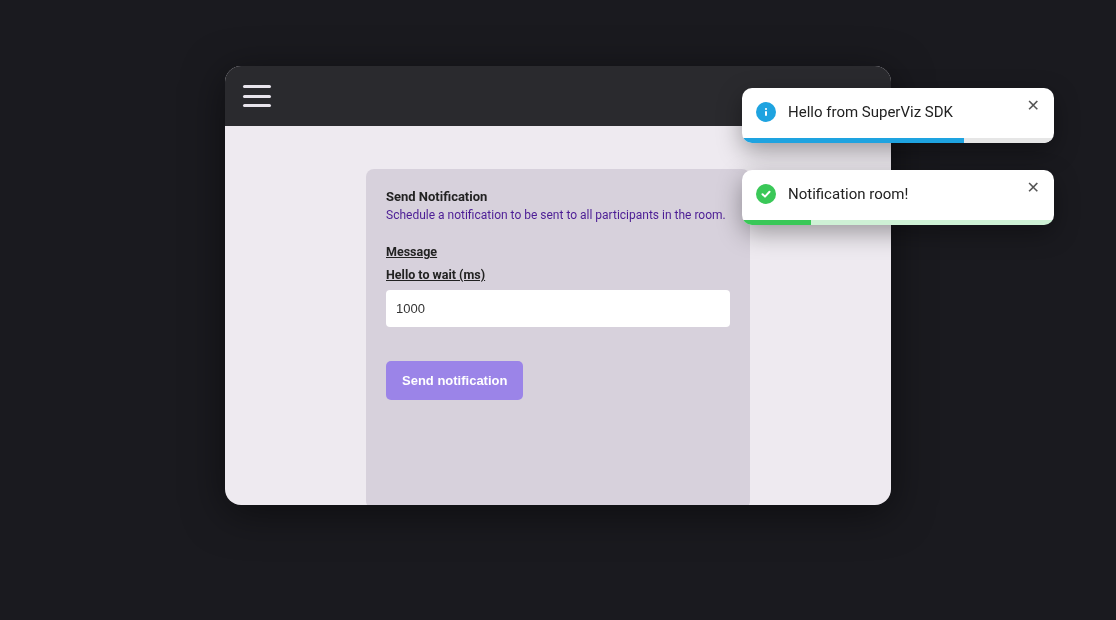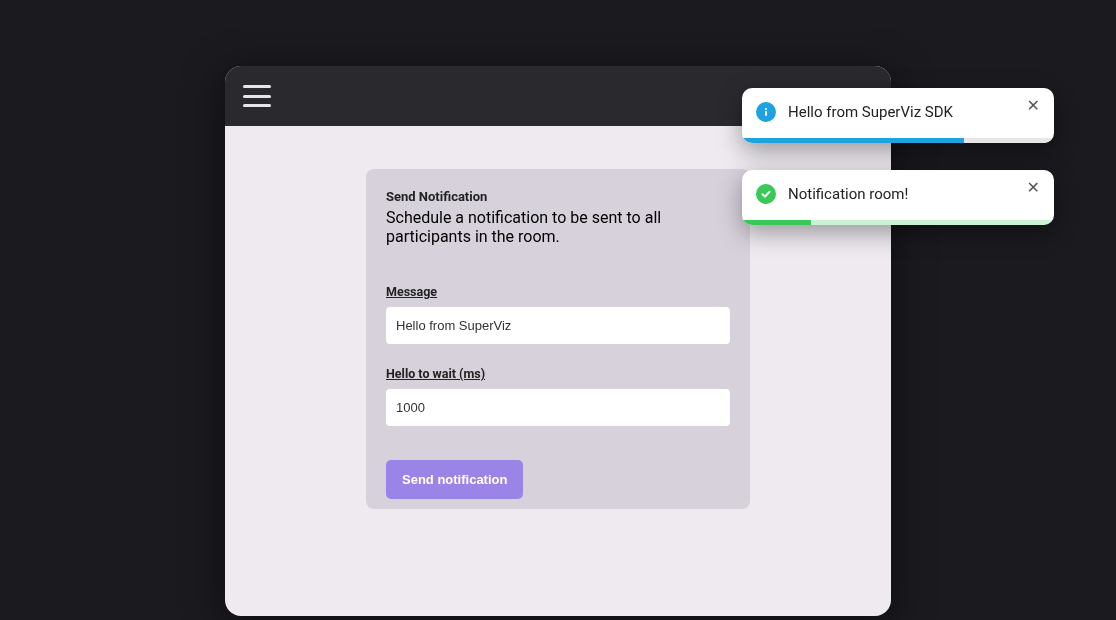--- a/index.html
+++ b/index.html
@@ -9,21 +9,21 @@
     font-family: -apple-system, BlinkMacSystemFont, "Segoe UI", Roboto, Arial, sans-serif;
     position: relative;
     overflow: hidden;
   }
 
   .app-window {
     position: absolute;
     left: 225px;
     top: 66px;
     width: 666px;
-    height: 550px;
+    height: 439px;
     background: #eeeaf0;
     border-radius: 16px;
     overflow: hidden;
     box-shadow: 0 8px 40px rgba(0,0,0,0.5);
   }
 
   .app-header {
     height: 60px;
     background: #2a2a2e;
     display: flex;
@@ -58,23 +58,23 @@
     padding: 20px;
   }
 
   .form-title {
     font-size: 13px;
     font-weight: 700;
     color: #222;
     margin-bottom: 4px;
   }
   .form-subtitle {
-    font-size: 16px;
-    color: #000000;
-    margin-bottom: 38px;
+    font-size: 12px;
+    color: #4c1d95;
+    margin-bottom: 22px;
   }
 
   .field-label {
     font-size: 12.5px;
     font-weight: 700;
     color: #222;
     margin-bottom: 8px;
     text-decoration: underline;
   }
 
@@ -179,21 +179,20 @@
         <span></span>
         <span></span>
     </div>
   </div>
 
   <div class="form-card">
     <div class="form-title">Send Notification</div>
     <div class="form-subtitle">Schedule a notification to be sent to all participants in the room.</div>
 
     <div class="field-label">Message</div>
-    <input class="text-input" type="text" value="Hello from SuperViz" style="">
 
     <div class="field-label">Hello to wait (ms)</div>
     <input class="text-input" type="text" value="1000" style="">
 
     <button class="send-btn">Send notification</button>
   </div>
 </div>
 
 <div class="toast toast-info">
   <div class="toast-body">

